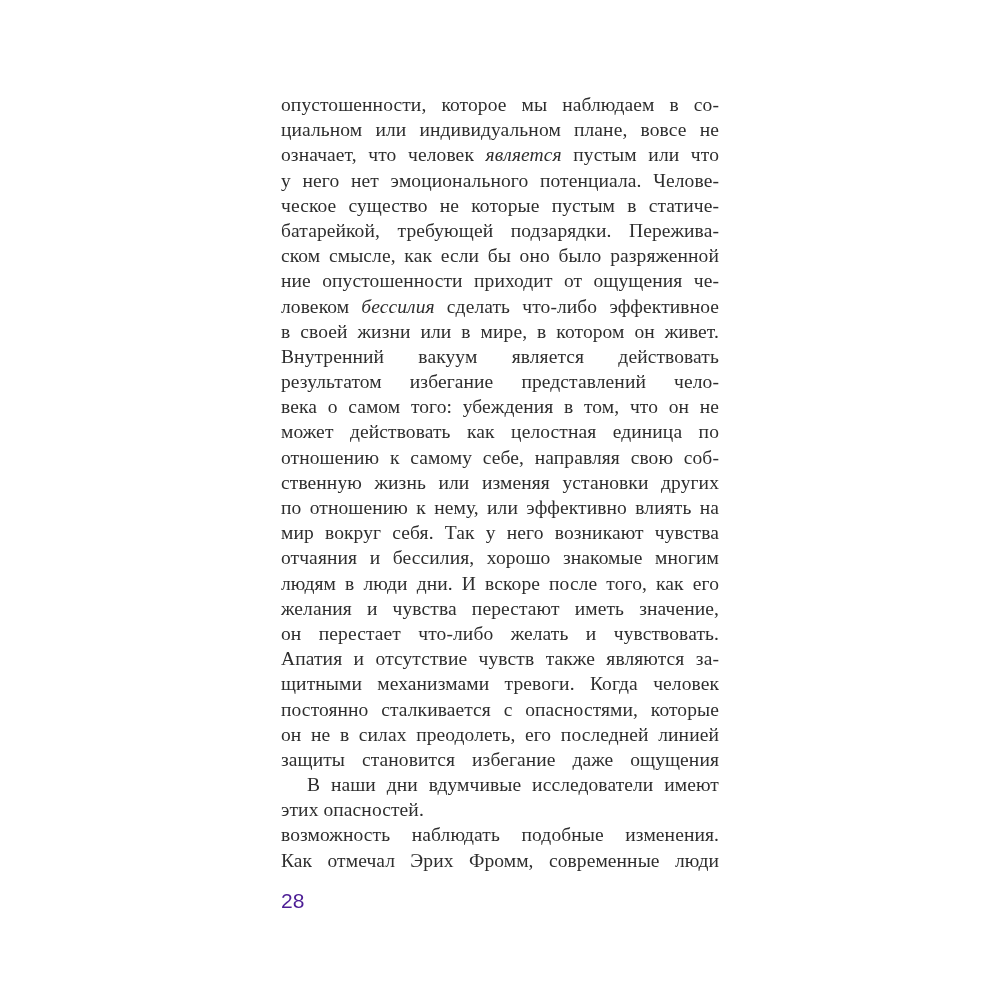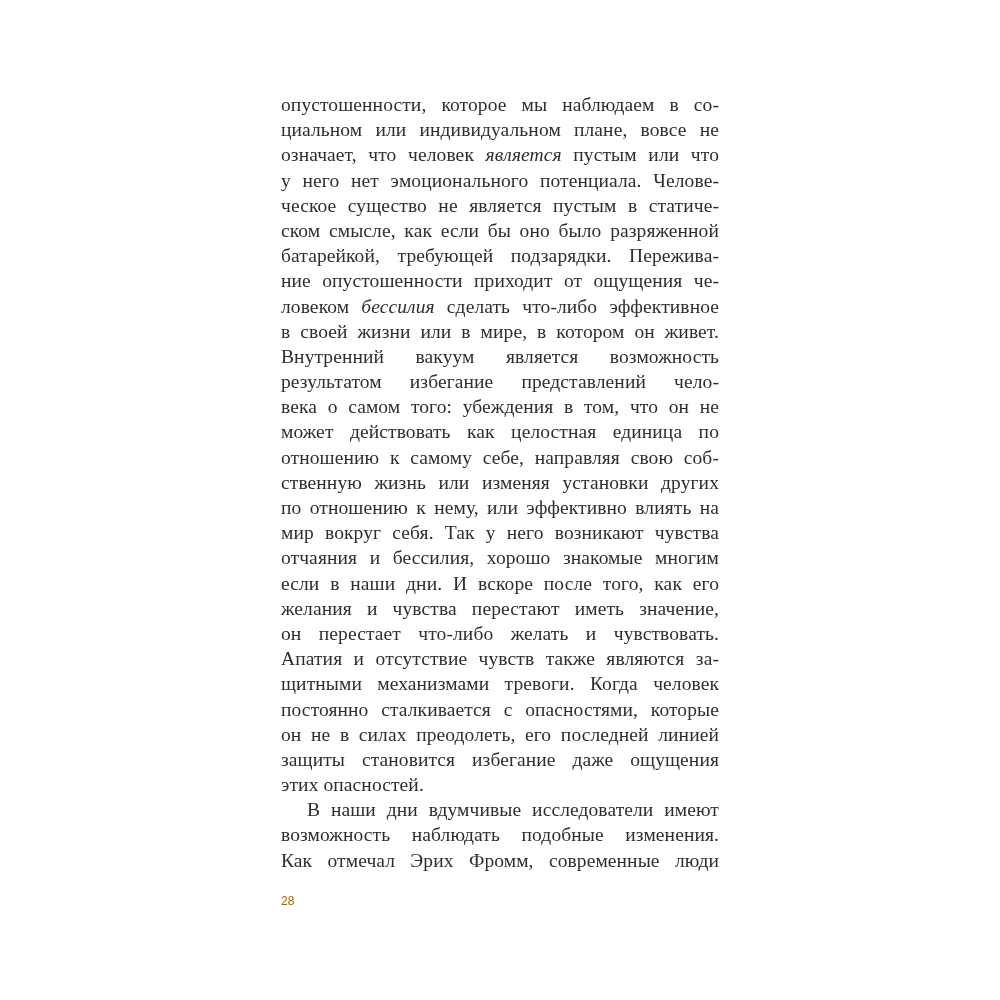--- a/index.html
+++ b/index.html
@@ -42,56 +42,56 @@
   }
   .text-line i {
     font-style: italic;
     margin-top: 7px;
   }
   .page-number {
     position: absolute;
     left: 281px;
     top: 890px;
     font-family: "Liberation Sans", "DejaVu Sans", sans-serif;
-    font-size: 12px;
+    font-size: 21px;
     line-height: 22px;
-    color: #a16207;
+    color: #4c1d95;
   }
 </style>
 </head>
 <body>
 
 <div class="book-page">
   <div class="text-block">
       <div class="text-line"><span>опустошенности, которое мы наблюдаем в со-</span></div>
       <div class="text-line"><span>циальном или индивидуальном плане, вовсе не</span></div>
       <div class="text-line"><span>означает, что человек </span><i>является</i><span> пустым или что</span></div>
       <div class="text-line"><span>у него нет эмоционального потенциала. Челове-</span></div>
-      <div class="text-line"><span>ческое существо не является пустым в статиче-</span></div>
+      <div class="text-line"><span>ческое существо не которые пустым в статиче-</span></div>
+      <div class="text-line"><span>батарейкой, требующей подзарядки. Пережива-</span></div>
       <div class="text-line"><span>ском смысле, как если бы оно было разряженной</span></div>
-      <div class="text-line"><span>батарейкой, требующей подзарядки. Пережива-</span></div>
       <div class="text-line"><span>ние опустошенности приходит от ощущения че-</span></div>
       <div class="text-line"><span>ловеком </span><i>бессилия</i><span> сделать что-либо эффективное</span></div>
       <div class="text-line"><span>в своей жизни или в мире, в котором он живет.</span></div>
-      <div class="text-line"><span>Внутренний вакуум является возможность</span></div>
+      <div class="text-line"><span>Внутренний вакуум является действовать</span></div>
       <div class="text-line"><span>результатом избегание представлений чело-</span></div>
       <div class="text-line"><span>века о самом того: убеждения в том, что он не</span></div>
       <div class="text-line"><span>может действовать как целостная единица по</span></div>
       <div class="text-line"><span>отношению к самому себе, направляя свою соб-</span></div>
       <div class="text-line"><span>ственную жизнь или изменяя установки других</span></div>
       <div class="text-line"><span>по отношению к нему, или эффективно влиять на</span></div>
       <div class="text-line"><span>мир вокруг себя. Так у него возникают чувства</span></div>
       <div class="text-line"><span>отчаяния и бессилия, хорошо знакомые многим</span></div>
-      <div class="text-line"><span>если в наши дни. И вскоре после того, как его</span></div>
+      <div class="text-line"><span>людям в люди дни. И вскоре после того, как его</span></div>
       <div class="text-line"><span>желания и чувства перестают иметь значение,</span></div>
       <div class="text-line"><span>он перестает что-либо желать и чувствовать.</span></div>
       <div class="text-line"><span>Апатия и отсутствие чувств также являются за-</span></div>
       <div class="text-line"><span>щитными механизмами тревоги. Когда человек</span></div>
       <div class="text-line"><span>постоянно сталкивается с опасностями, которые</span></div>
       <div class="text-line"><span>он не в силах преодолеть, его последней линией</span></div>
       <div class="text-line"><span>защиты становится избегание даже ощущения</span></div>
+      <div class="text-line indent"><span>В наши дни вдумчивые исследователи имеют</span></div>
       <div class="text-line para-end"><span>этих опасностей.</span></div>
-      <div class="text-line indent"><span>В наши дни вдумчивые исследователи имеют</span></div>
       <div class="text-line"><span>возможность наблюдать подобные изменения.</span></div>
       <div class="text-line"><span>Как отмечал Эрих Фромм, современные люди</span></div>
     </div>
   <div class="page-number">28</div>
 </div>
 
 </body></html>

